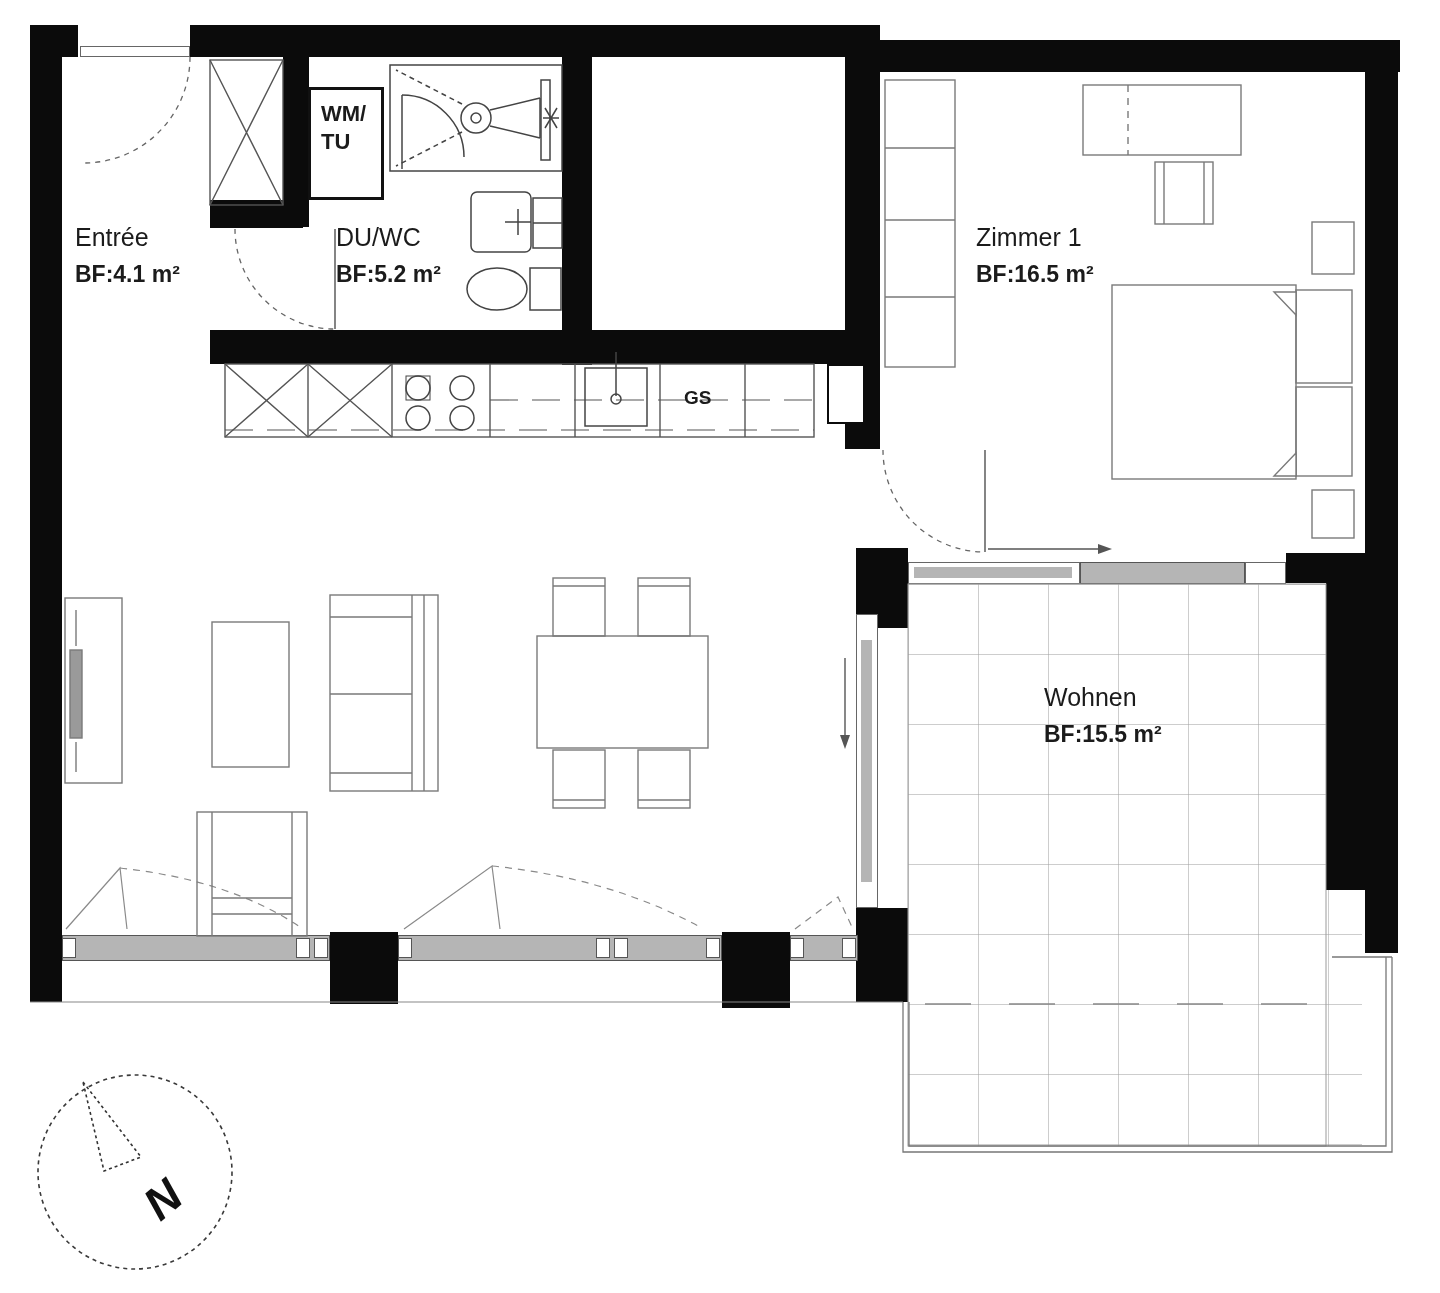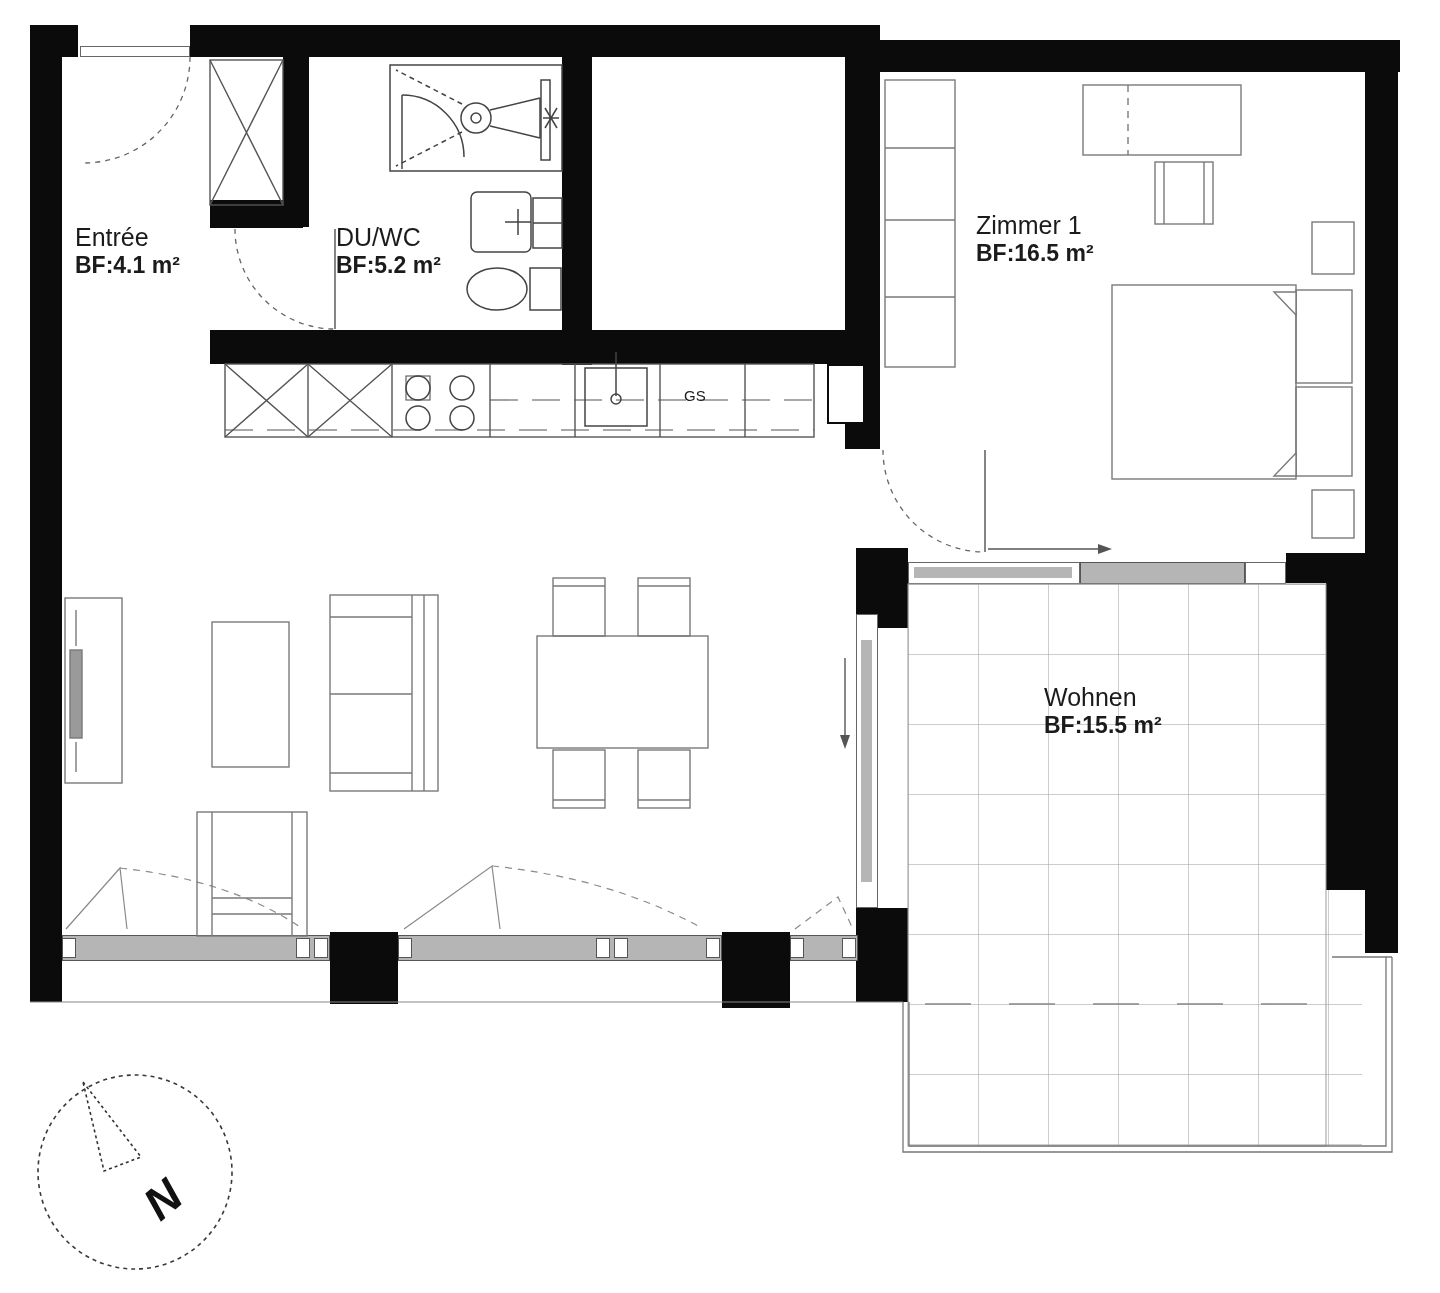--- a/index.html
+++ b/index.html
@@ -8,22 +8,22 @@
   .wall{position:absolute;background:#0b0b0b}
   .white-box{position:absolute;background:#fff}
   .shaft{position:absolute;background:#fff;border:2px solid #0b0b0b;box-sizing:border-box}
   .glass{position:absolute;background:#b5b5b5;border:1px solid #555;box-sizing:border-box}
   .mull{position:absolute;background:#fff;border:1px solid #555;box-sizing:border-box;width:14px;height:20px;top:938px}
   .frame{position:absolute;background:#fff;border:1px solid #666;box-sizing:border-box}
   .grayfill{position:absolute;background:#b5b5b5}
   svg.lines{position:absolute;left:0;top:0}
   .label{position:absolute;color:#1b1b1b;white-space:nowrap}
   .room-name{font-weight:400;font-size:25px;line-height:1.1}
-  .room-area{font-weight:700;font-size:23px;}
-  .small-tag{font-weight:400;font-size:15px;color:#1b1b1b}
+  .room-area{font-weight:700;font-size:23px;margin-top:9px}
+  .small-tag{font-weight:700;font-size:19px;color:#1b1b1b}
   .wm-box{position:absolute;left:308px;top:87px;width:76px;height:113px;border:3px solid #111;
           box-sizing:border-box;padding:10px 0 0 10px;font-weight:700;font-size:22px;line-height:1.25;color:#1b1b1b}
 </style>
 </head>
 <body>
 
 <div id="plan">
 
   <div class="wall" style="left:30px;top:25px;width:32px;height:977px"></div>
   <div class="wall" style="left:30px;top:25px;width:48px;height:32px"></div>
@@ -226,27 +226,31 @@
   <div class="label" style="left:75px;top:224px">
     <div class="room-name">Entrée</div>
     <div class="room-area">BF:4.1 m²</div>
   </div>
 
   <div class="label" style="left:336px;top:224px">
     <div class="room-name">DU/WC</div>
     <div class="room-area">BF:5.2 m²</div>
   </div>
 
-  <div class="label" style="left:976px;top:212px">
+  <div class="label" style="left:976px;top:224px">
     <div class="room-name">Zimmer 1</div>
     <div class="room-area">BF:16.5 m²</div>
   </div>
 
 
   <div class="label" style="left:1044px;top:684px">
     <div class="room-name">Wohnen</div>
     <div class="room-area">BF:15.5 m²</div>
   </div>
 
   <div class="label small-tag" style="left:684px;top:387px">GS</div>
 
+  <div class="wm-box">
+    <div>WM/</div>
+    <div>TU</div>
+  </div>
 
 </div>
 
 </body></html>

